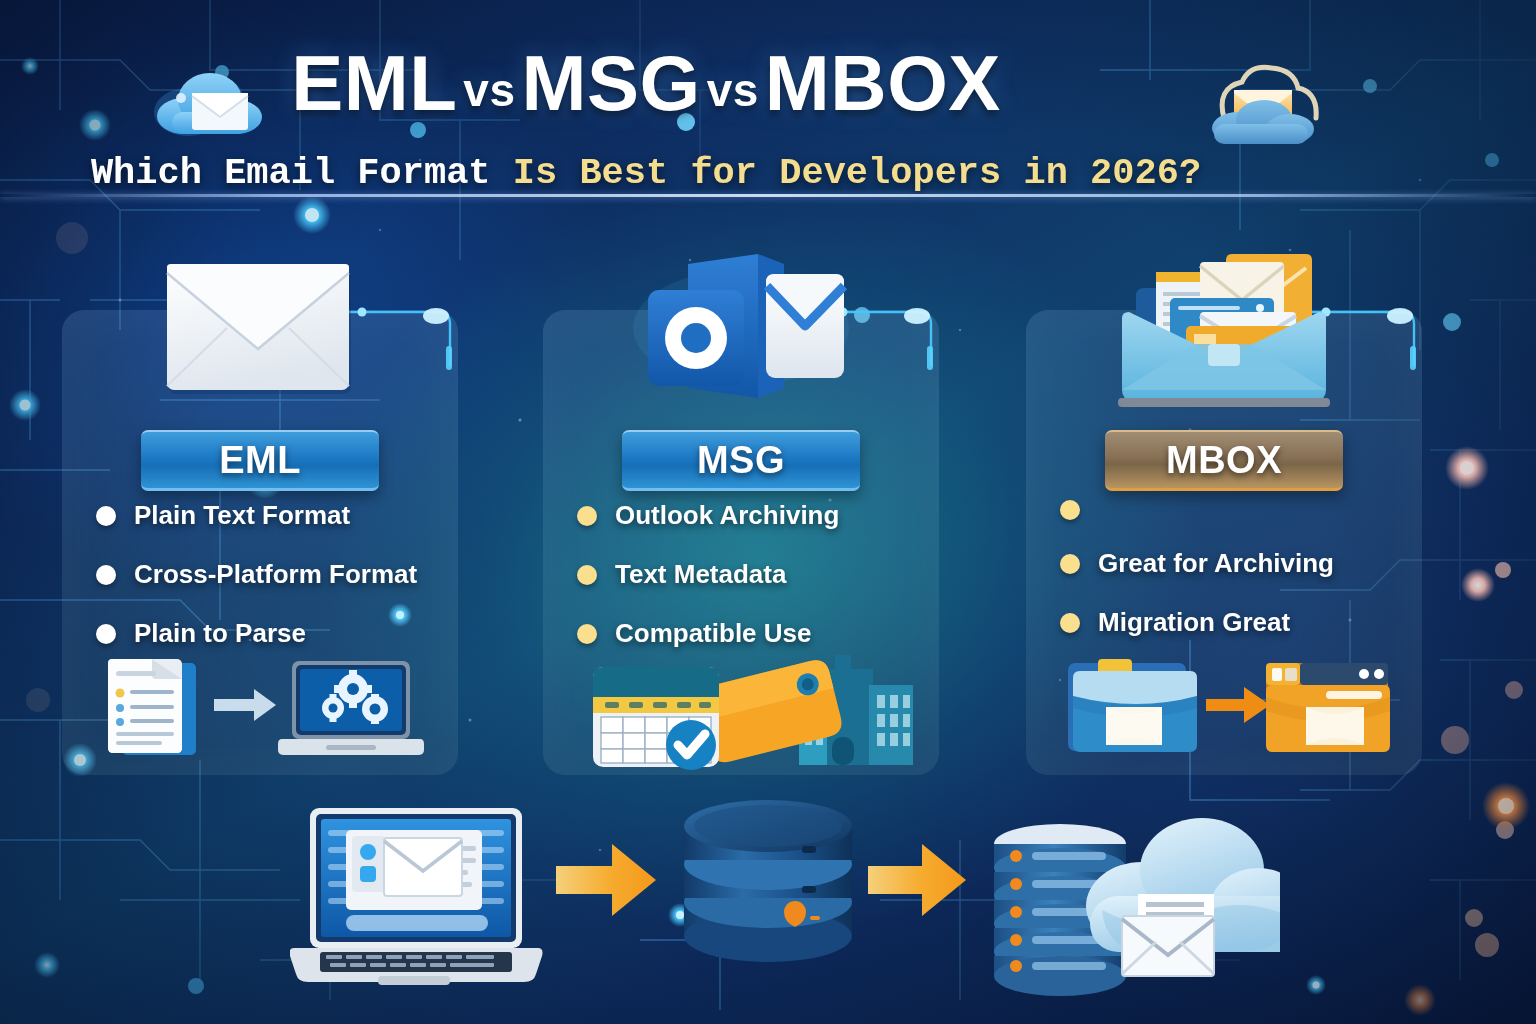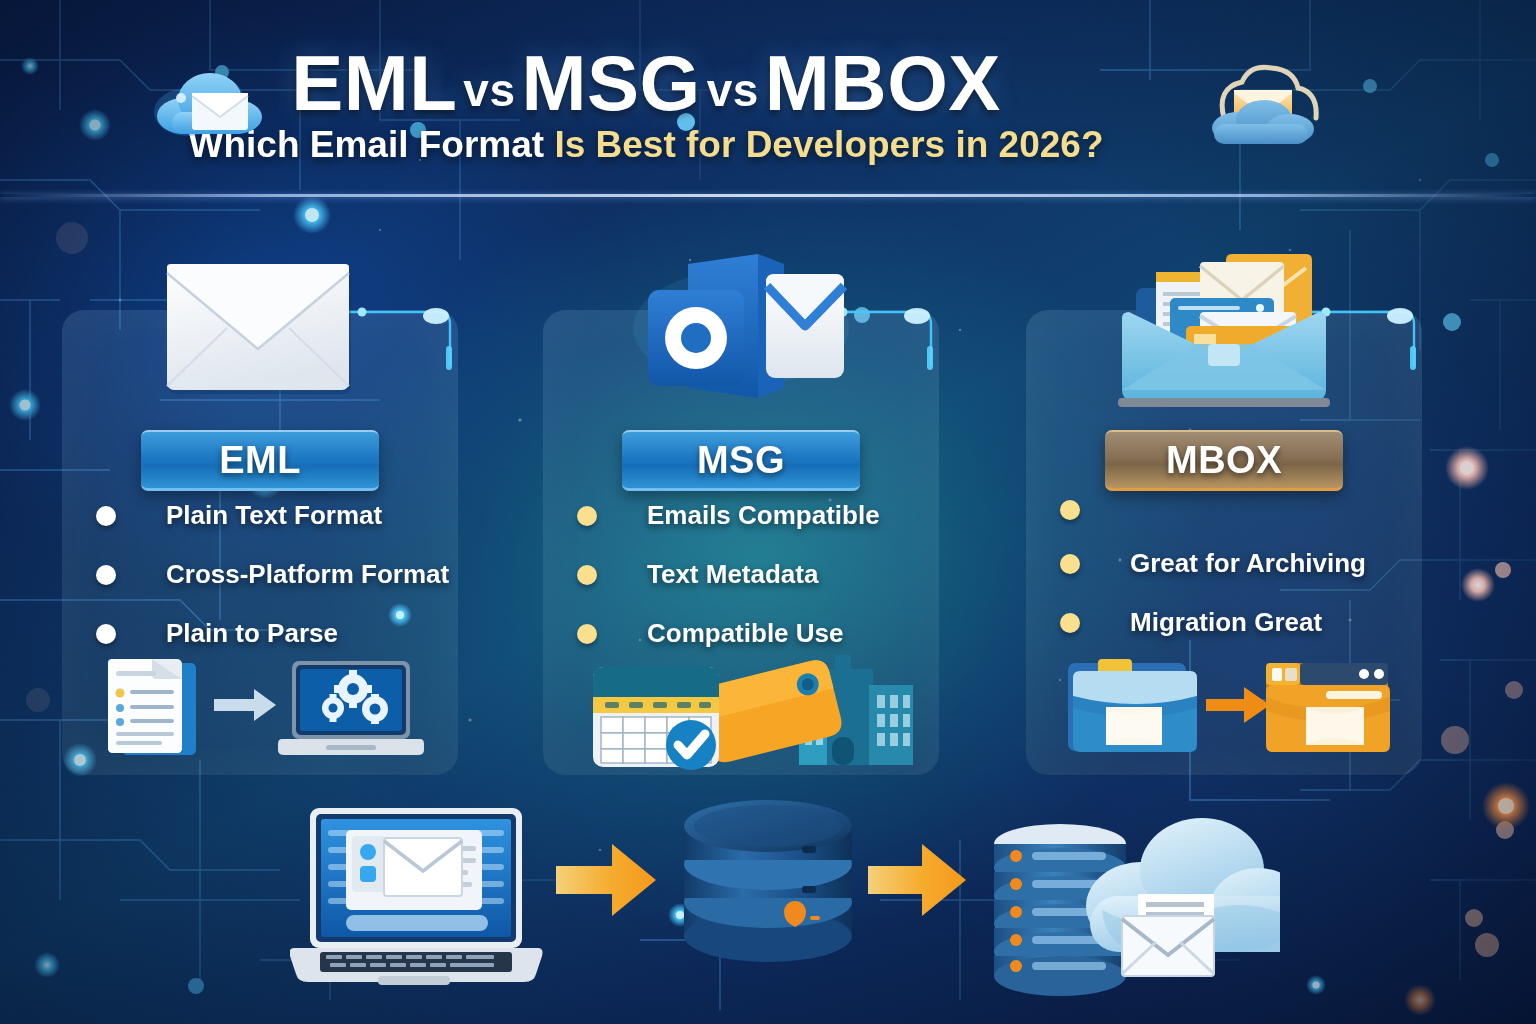--- a/index.html
+++ b/index.html
@@ -33,22 +33,22 @@
     line-height:1.02;white-space:nowrap;
     text-shadow:0 4px 10px rgba(0,0,0,.55), 0 0 22px rgba(90,170,255,.35);
   }
   .title .vs{font-size:46px;font-weight:bold;vertical-align:4px;padding:0 6px;}
   .rule{
     position:absolute;left:0;top:150px;width:1536px;height:3px;
     background:linear-gradient(90deg,rgba(150,190,255,0) 0%,rgba(190,215,255,.75) 18%,rgba(225,238,255,.9) 50%,rgba(190,215,255,.75) 82%,rgba(150,190,255,0) 100%);
     box-shadow:0 1px 6px rgba(140,190,255,.5);
   }
   .subtitle{
-    font-size:37px;font-weight:bold;white-space:nowrap;
-    color:#ffffff;text-shadow:0 3px 8px rgba(0,0,0,.55);
+    margin-top:28px;font-size:37px;font-weight:bold;white-space:nowrap;
+    color:#ffffff;text-shadow:0 3px 8px rgba(0,0,0,.55);font-family:Liberation Mono, monospace;
   }
   .subtitle .hl{color:#f4dd8e;}
 
   
   .hdr-icon{position:absolute;}
   .hdr-left{left:148px;top:60px;}
   .hdr-right{left:1196px;top:58px;}
 
   
   .cards{position:absolute;left:0;top:310px;width:1536px;height:470px;}
@@ -80,21 +80,21 @@
     border-top:2px solid rgba(190,225,250,.75);
     border-bottom:3px solid rgba(120,195,245,.9);
   }
   .badge.bronze{
     background:linear-gradient(180deg,#a08d73 0%,#8a7257 42%,#7b6648 58%,#b89462 100%);
     border-top:2px solid rgba(235,205,150,.7);
     border-bottom:3px solid rgba(228,160,62,.95);
   }
 
   .bullets{position:absolute;top:190px;left:34px;width:366px;}
-  .bullet{display:flex;align-items:center;margin-bottom:28px;gap:32px;}
+  .bullet{display:flex;align-items:center;margin-bottom:28px;}
   .dot{width:20px;height:20px;border-radius:50%;flex:0 0 20px;margin-right:18px;
        box-shadow:0 3px 5px rgba(0,0,0,.35);}
   .dot.white{background:#ffffff;}
   .dot.gold{background:#fadf8f;}
   .btext{
     font-size:26px;font-weight:bold;color:#ffffff;white-space:nowrap;
     text-shadow:0 3px 7px rgba(0,0,0,.55);
   }
   .card-foot{position:absolute;left:0;bottom:6px;width:396px;height:120px;}
   .card-foot svg{display:block;margin:0 auto;}
@@ -418,21 +418,21 @@
           <circle cx="70" cy="90" r="31" fill="#ffffff"></circle>
           <circle cx="70" cy="90" r="15" fill="#1f6ec2"></circle>
         </svg>
       </div>
 
       <div class="badge blue">MSG</div>
 
       <ul class="bullets nolist">
         <li class="bullet">
           <span class="dot gold"></span>
-          <span class="btext">Emails Compatible</span>
+          <span class="btext">Outlook Archiving</span>
         </li>
         <li class="bullet">
           <span class="dot gold"></span>
           <span class="btext">Text Metadata</span>
         </li>
         <li class="bullet">
           <span class="dot gold"></span>
           <span class="btext">Compatible Use</span>
         </li>
       </ul>

